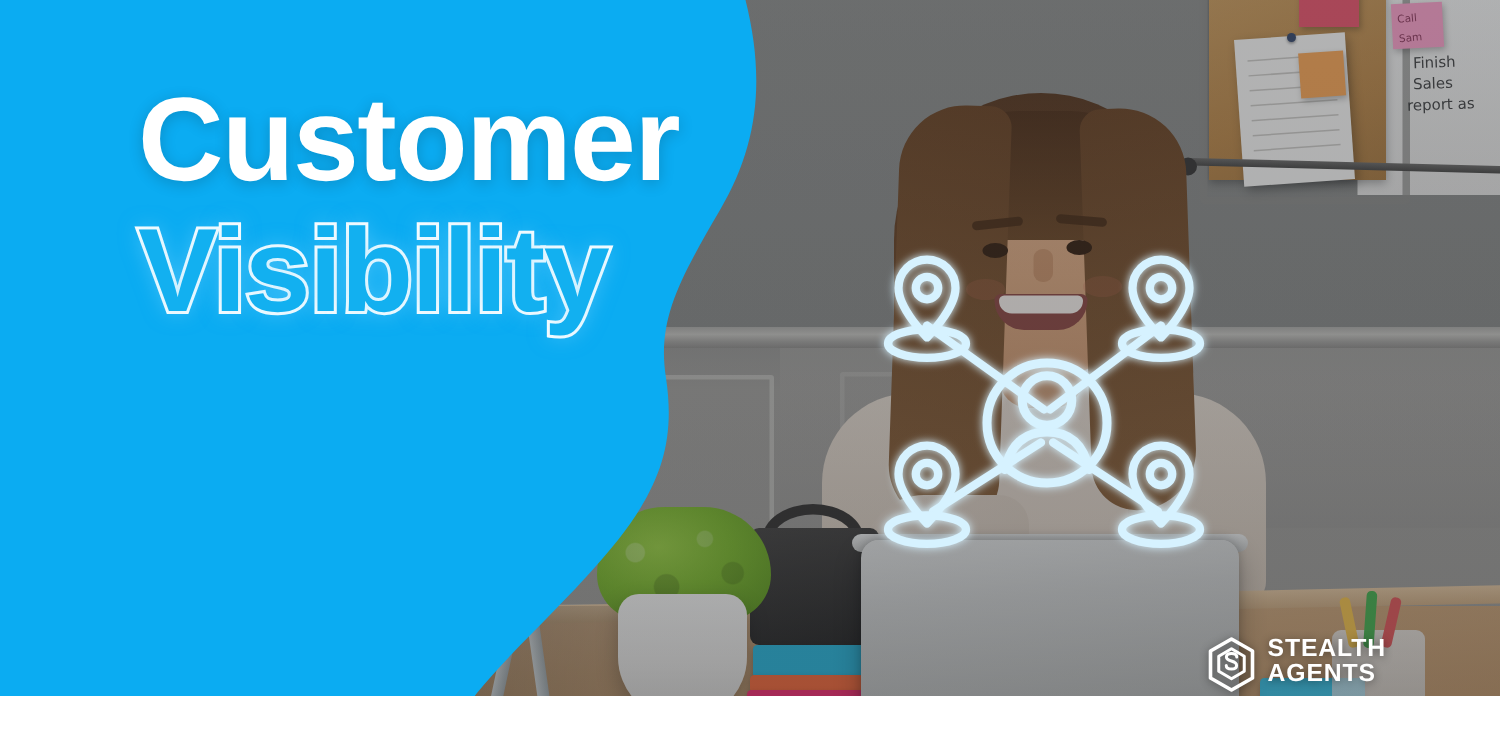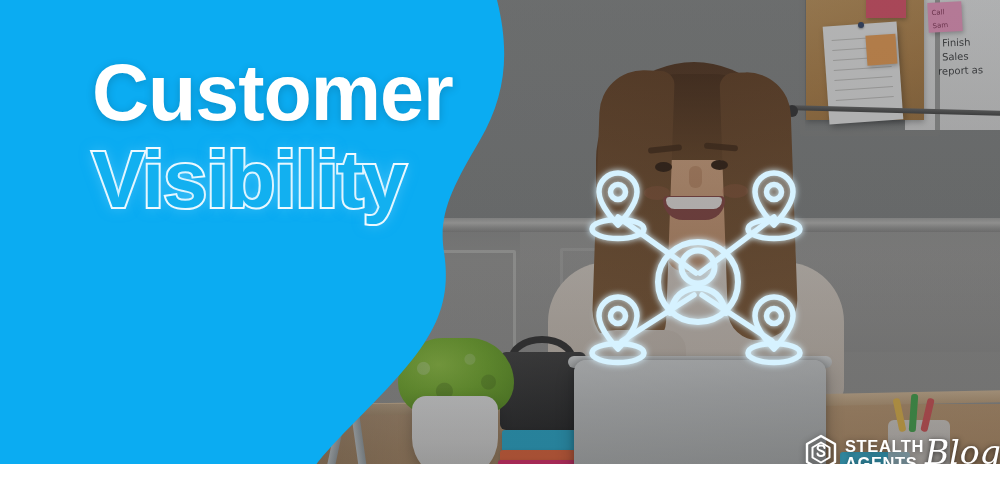--- a/index.html
+++ b/index.html
@@ -236,21 +236,21 @@
     font-size:79px;white-space:nowrap;line-height:1.02;
     color:#12b0f0;
     -webkit-text-stroke:4px #ffffff;
     paint-order:stroke fill;
     text-shadow:0 0 14px rgba(130,215,255,.55);
   }
 
   
   .logo{
     position:absolute;left:804px;top:424px;height:48px;
-    display:flex;align-items:flex-end;gap:7px;
+    display:flex;align-items:flex-start;gap:7px;
     filter:drop-shadow(0 1px 3px rgba(0,0,0,.45));
   }
   .logo-words{display:flex;flex-direction:column;justify-content:center;}
   .logo-words span{
     color:#fff;font-weight:bold;font-size:16.5px;letter-spacing:.6px;
     line-height:17px;font-family:"Liberation Sans",sans-serif;
   }
   .logo-blog{
     color:#fff;font-family:"DejaVu Serif",serif;font-style:italic;
     font-size:33px;margin-left:-6px;margin-top:-3px;
@@ -421,16 +421,15 @@
       <path d="M17,2 L31,10 L31,28 L17,36 L3,28 L3,10 Z" fill="none" stroke="#ffffff" stroke-width="2.4" stroke-linejoin="round"></path>
       <path d="M17,8.5 L25.5,13.5 L25.5,23.5 L17,28.5 L8.5,23.5 L8.5,13.5 Z" fill="none" stroke="#ffffff" stroke-width="2" stroke-linejoin="round"></path>
       <path d="M20.5,14 C20.5,12.4 19,11.6 17,11.6 C15,11.6 13.6,12.5 13.6,14
                C13.6,17.4 20.4,16 20.4,19.6 C20.4,21.2 19,22 17,22
                C15,22 13.5,21.2 13.5,19.6" fill="none" stroke="#ffffff" stroke-width="2" stroke-linecap="round"></path>
     </svg>
     <div class="logo-words">
       <span>STEALTH</span>
       <span>AGENTS</span>
     </div>
-    <div class="logo-blog">Blog</div>
   </div>
 
 </div>
 
 </body></html>

